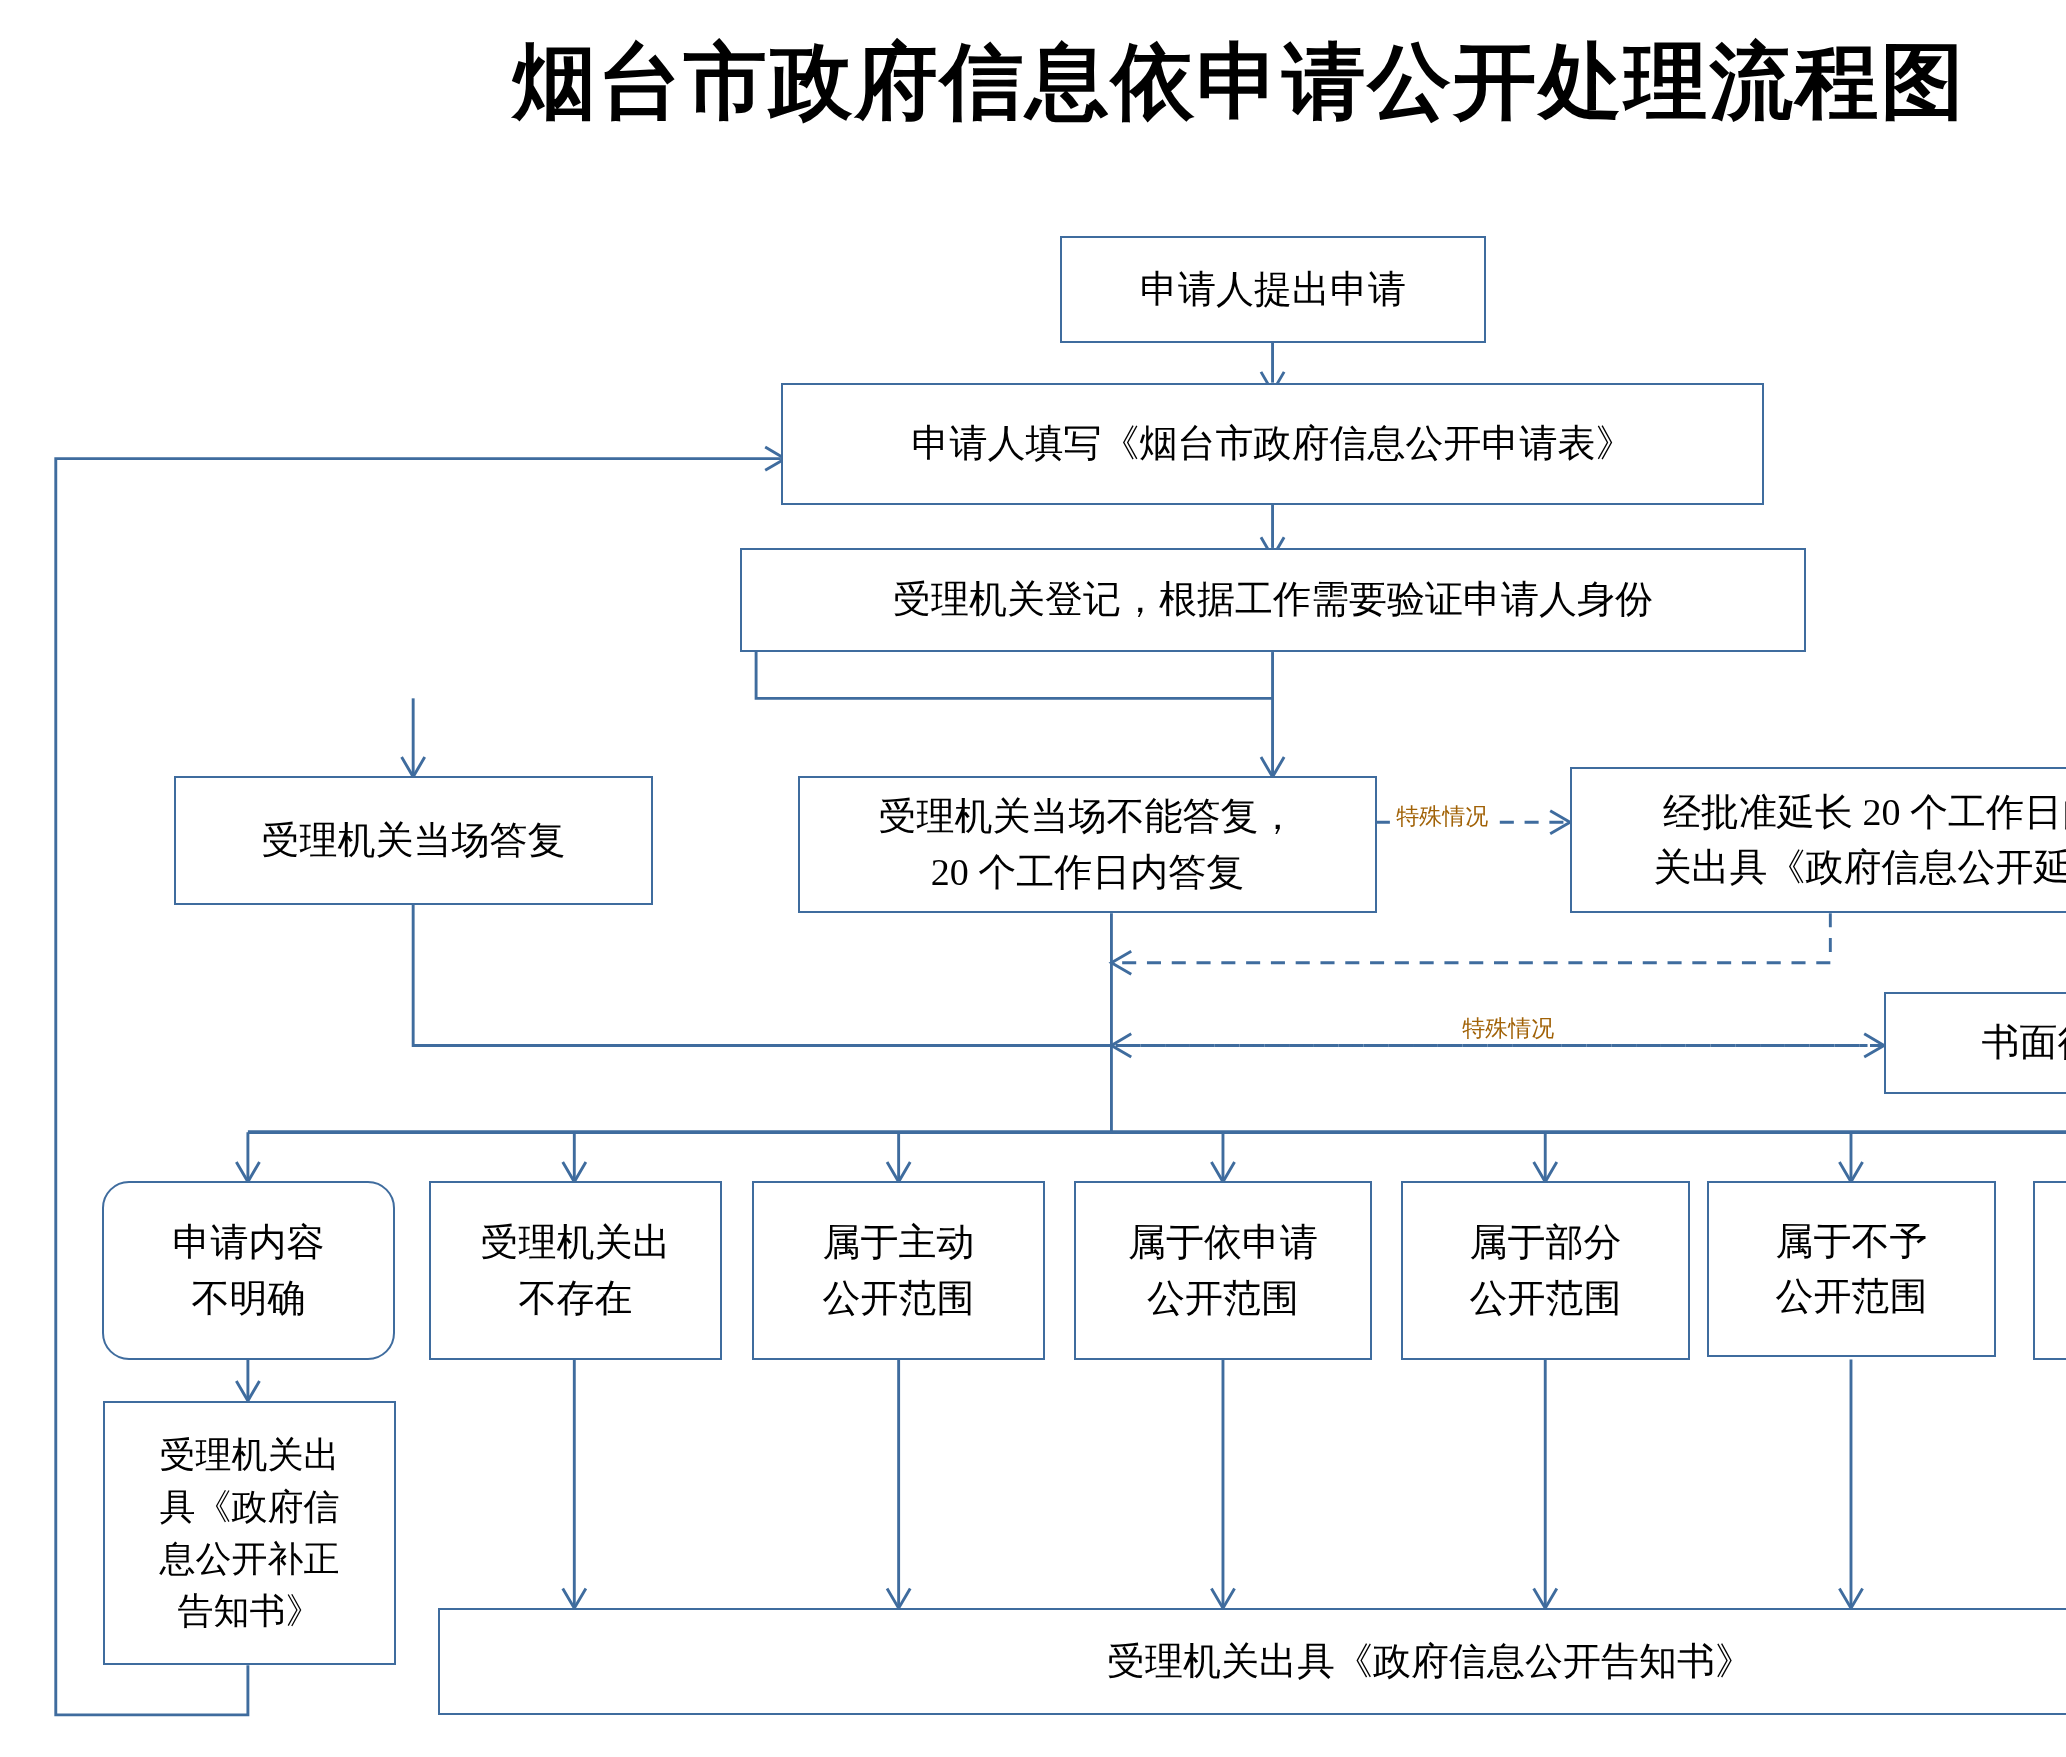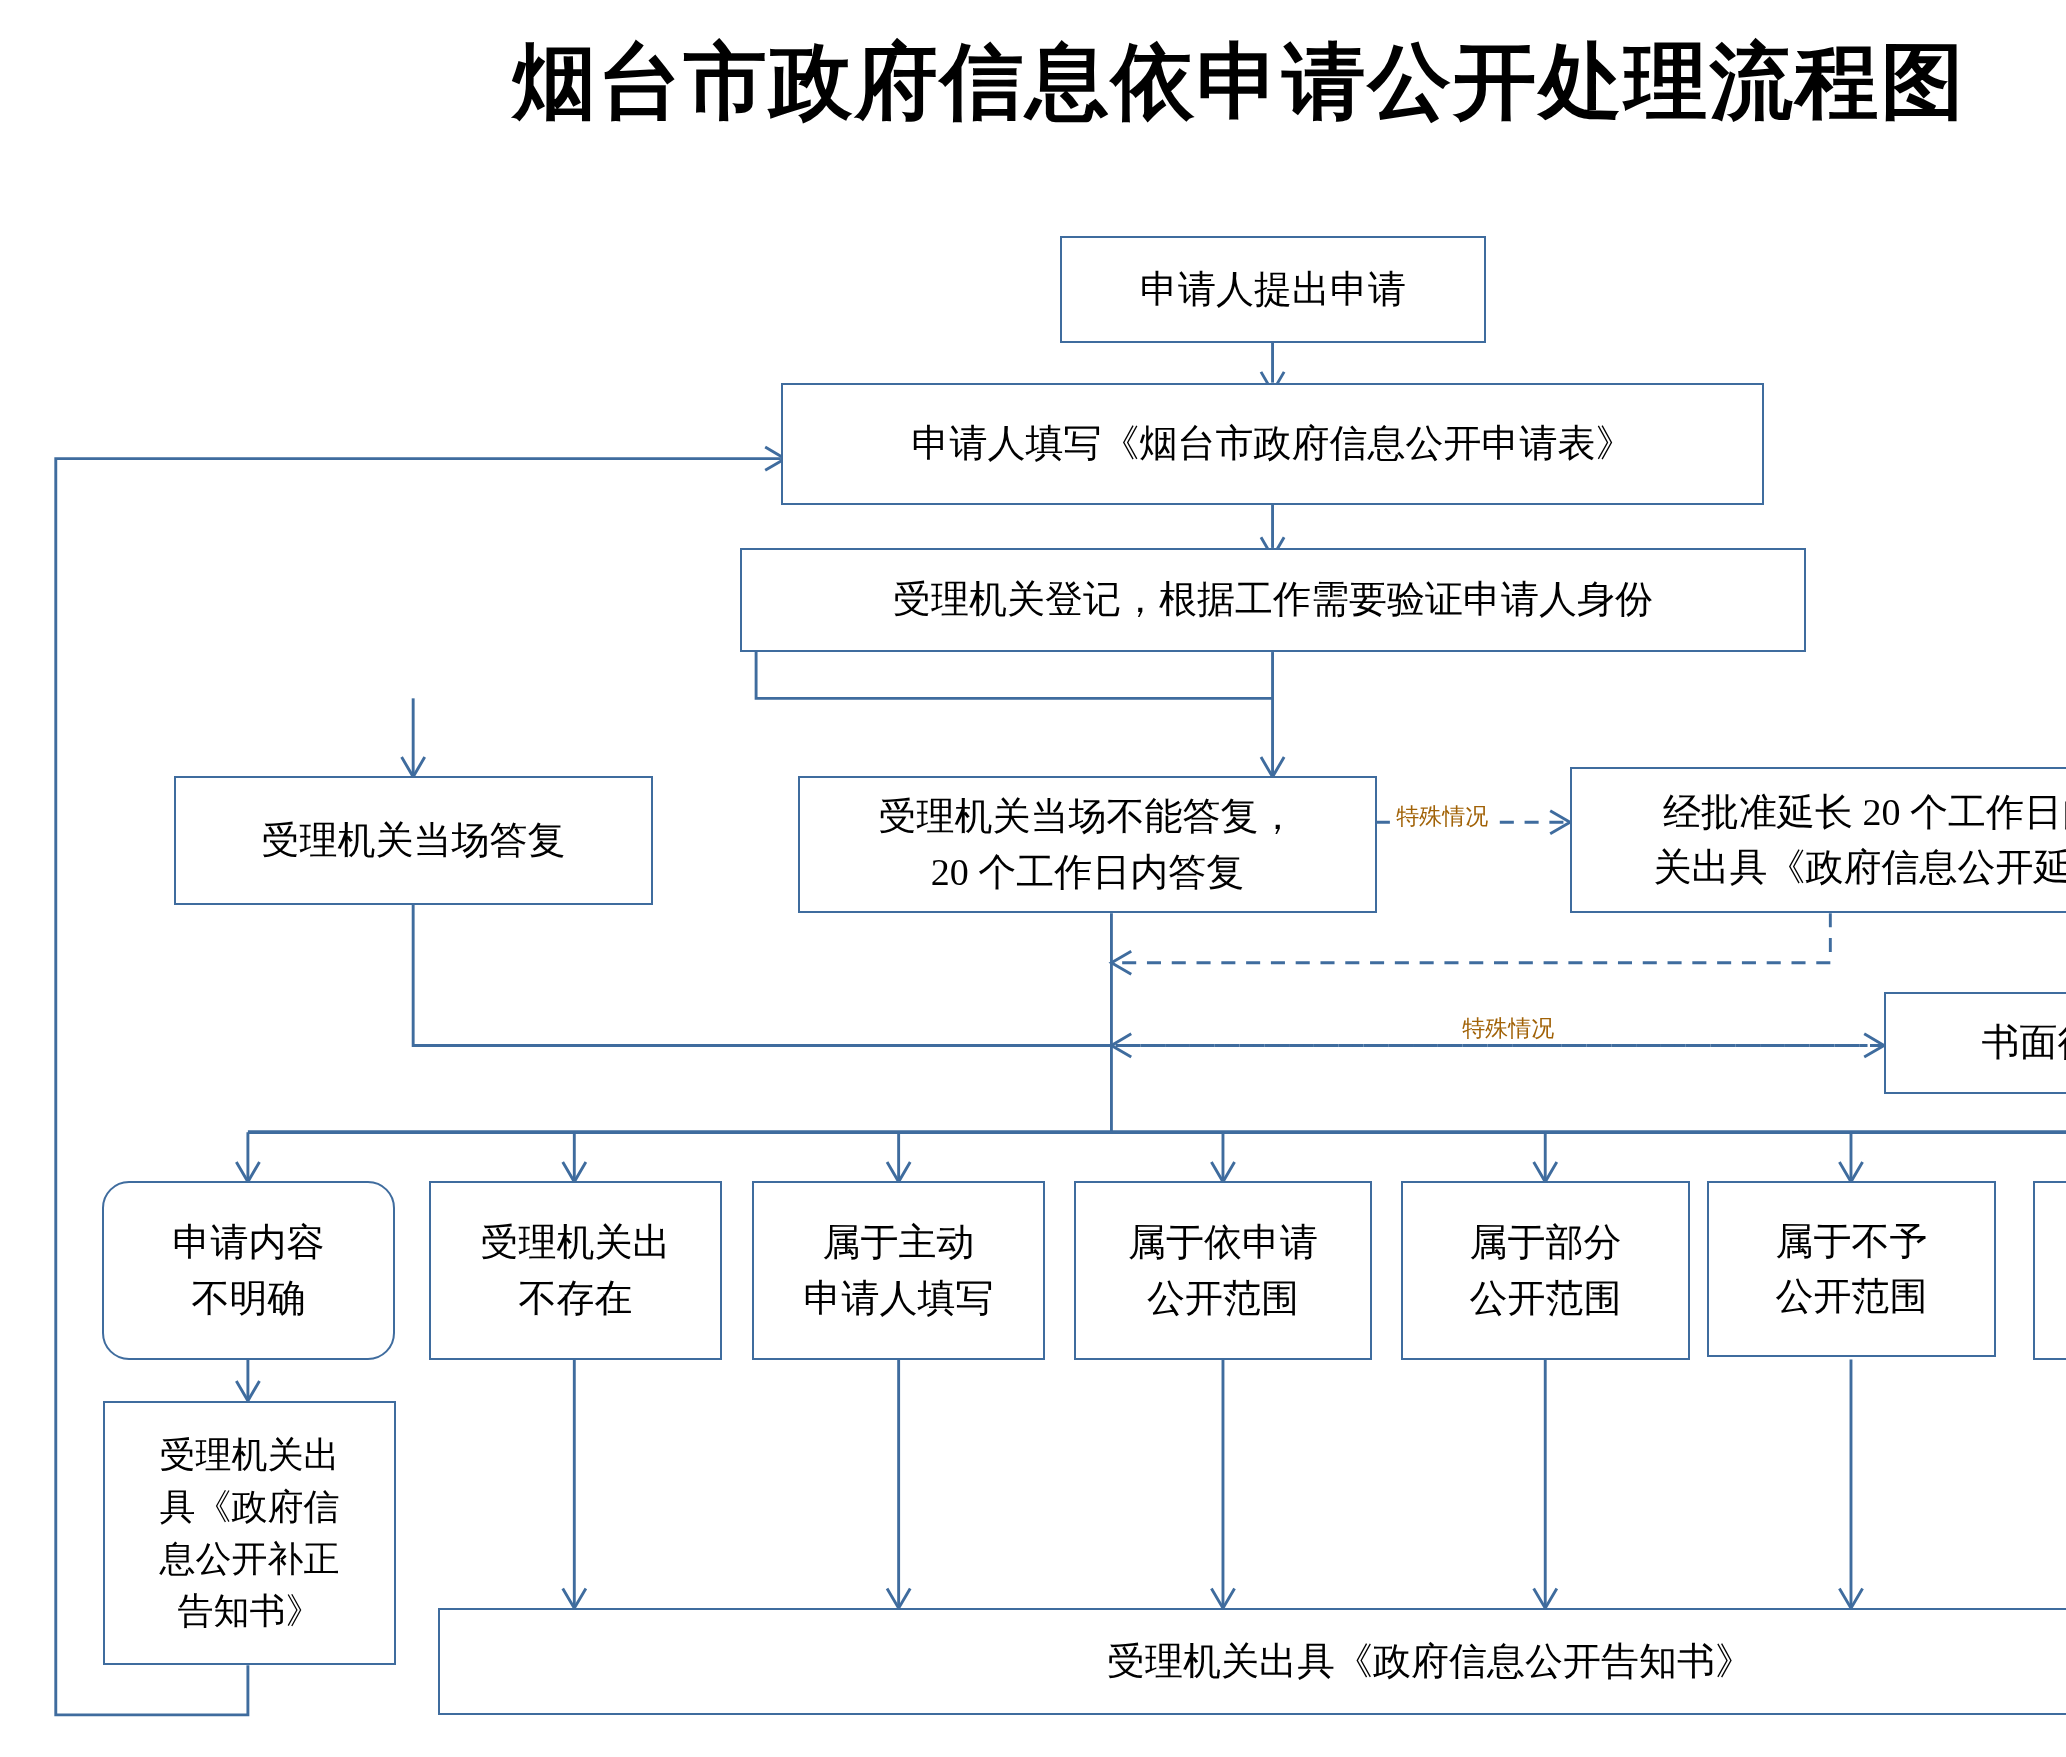--- a/index.html
+++ b/index.html
@@ -144,21 +144,21 @@
 不明确</span>
   </div>
 
   <div class="node" style="left:429px;top:1181px;width:293px;height:179px;">
     <span>受理机关出
 不存在</span>
   </div>
 
   <div class="node" style="left:752px;top:1181px;width:293px;height:179px;">
     <span>属于主动
-申请人填写</span>
+公开范围</span>
   </div>
 
   <div class="node" style="left:1074px;top:1181px;width:298px;height:179px;">
     <span>属于依申请
 公开范围</span>
   </div>
 
   <div class="node" style="left:1401px;top:1181px;width:289px;height:179px;text-align:center;">
     <span>属于部分
 公开范围</span>

